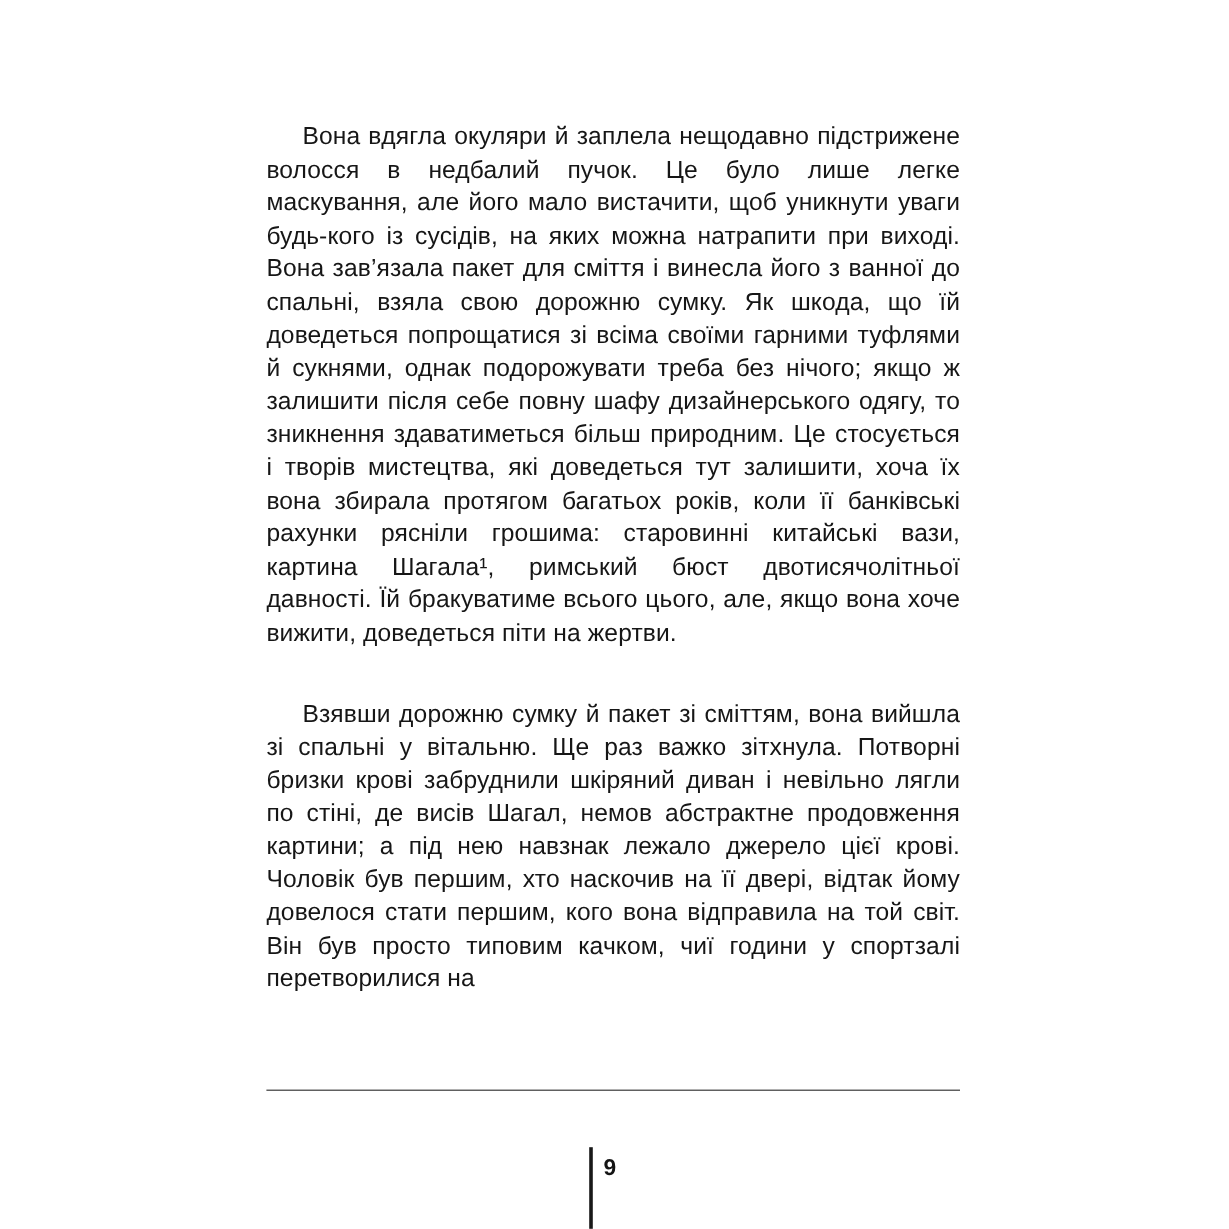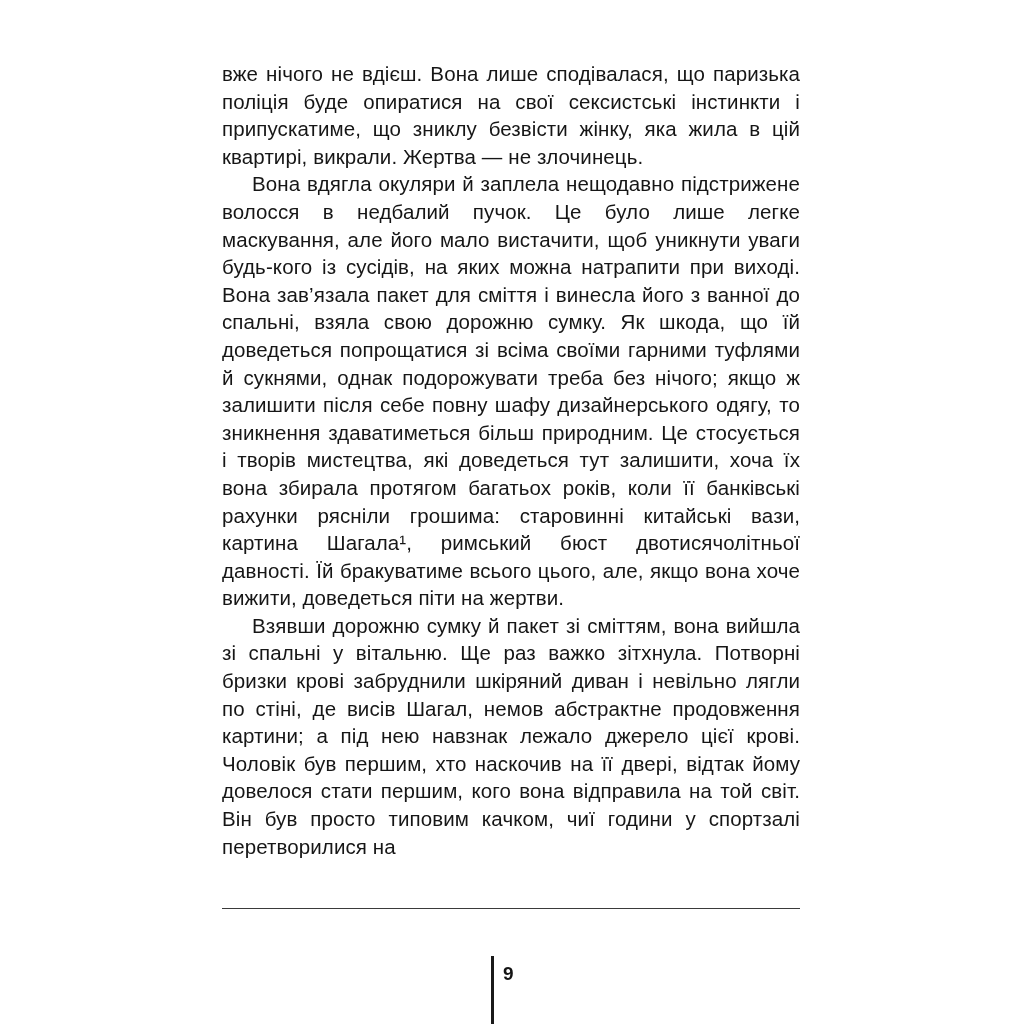--- a/index.html
+++ b/index.html
@@ -30,20 +30,21 @@
     margin: 0;
     font-size: 20.5px;
     line-height: 27.6px;
     font-weight: 500;
     text-align: justify;
     letter-spacing: 0.1px;
     color: #161616;
   }
   .para.indent {
     text-indent: 30px;
+    margin-top: 40px;
   }
   .footnote-area {
     position: absolute;
     left: 222px;
     top: 908px;
     width: 578px;
   }
   .footnote-rule {
     width: 100%;
     height: 1px;
@@ -79,21 +80,20 @@
     font-weight: 700;
     color: #141414;
   }
 </style>
 </head>
 <body>
 
 <div class="book-page">
 
   <div class="text-block">
-    <p class="para no-indent">вже нічого не вдієш. Вона лише сподівалася, що паризька поліція буде опиратися на свої сексистські інстинкти і припускатиме, що зниклу безвісти жінку, яка жила в цій квартирі, викрали. Жертва — не злочинець.</p>
     <p class="para indent">Вона вдягла окуляри й заплела нещодавно підстрижене волосся в недбалий пучок. Це було лише легке маскування, але його мало вистачити, щоб уникнути уваги будь-кого із сусідів, на яких можна натрапити при виході. Вона зав’язала пакет для сміття і винесла його з ванної до спальні, взяла свою дорожню сумку. Як шкода, що їй доведеться попрощатися зі всіма своїми гарними туфлями й сукнями, однак подорожувати треба без нічого; якщо ж залишити після себе повну шафу дизайнерського одягу, то зникнення здаватиметься більш природним. Це стосується і творів мистецтва, які доведеться тут залишити, хоча їх вона збирала протягом багатьох років, коли її банківські рахунки рясніли грошима: старовинні китайські вази, картина Шагала¹, римський бюст двотисячолітньої давності. Їй бракуватиме всього цього, але, якщо вона хоче вижити, доведеться піти на жертви.</p>
     <p class="para indent">Взявши дорожню сумку й пакет зі сміттям, вона вийшла зі спальні у вітальню. Ще раз важко зітхнула. Потворні бризки крові забруднили шкіряний диван і невільно лягли по стіні, де висів Шагал, немов абстрактне продовження картини; а під нею навзнак лежало джерело цієї крові. Чоловік був першим, хто наскочив на її двері, відтак йому довелося стати першим, кого вона відправила на той світ. Він був просто типовим качком, чиї години у спортзалі перетворилися на</p>
   </div>
 
   <div class="footnote-area">
     <div class="footnote-rule"></div>
   </div>
 
   <div class="crease"></div>
 

